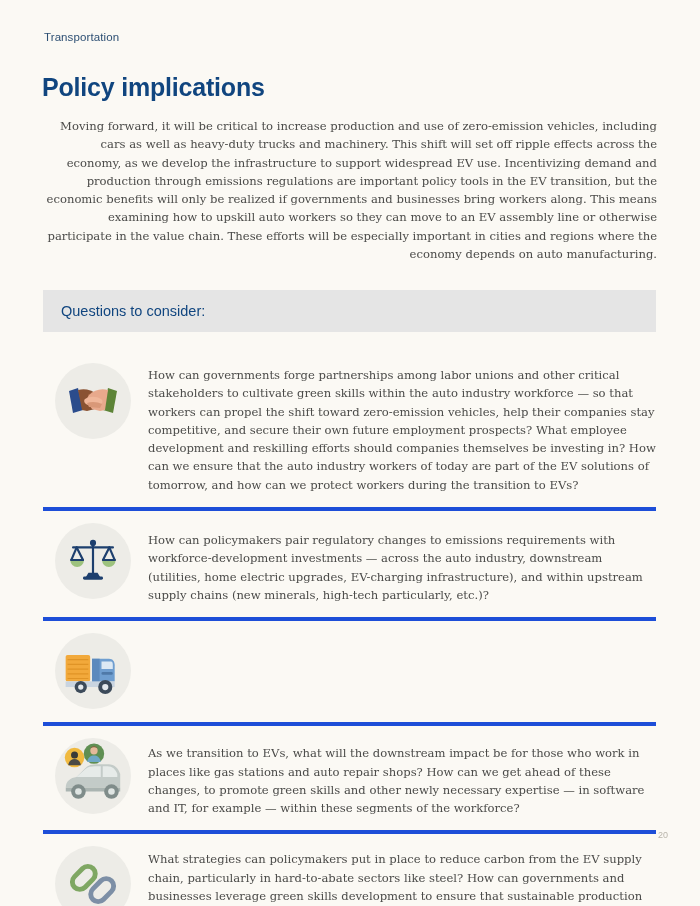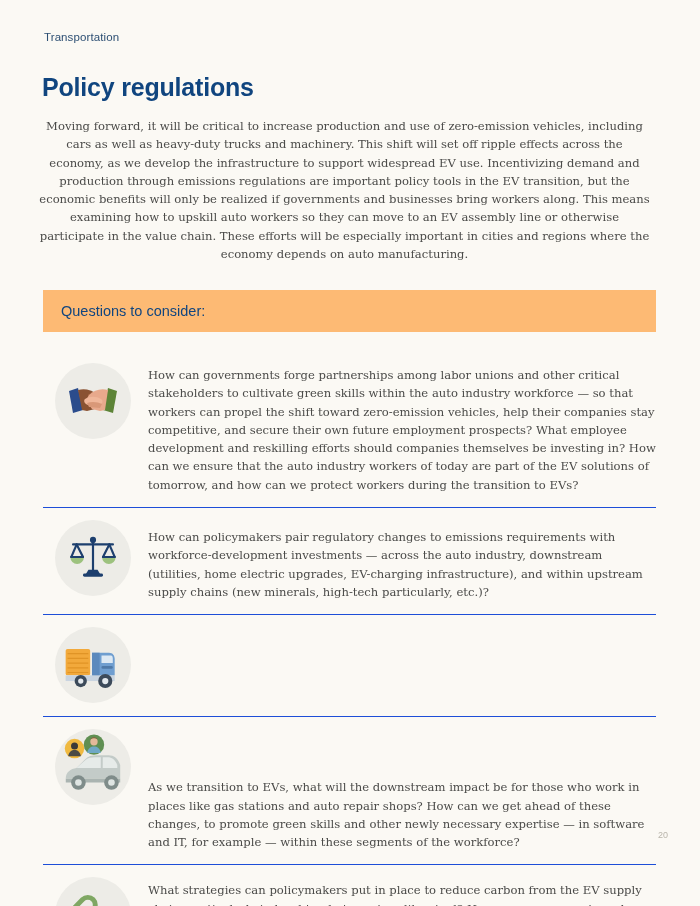--- a/index.html
+++ b/index.html
@@ -42,37 +42,37 @@
     font-family: "Liberation Sans", sans-serif;
     font-size: 25px;
     font-weight: bold;
     color: #10457f;
     letter-spacing: -0.2px;
   }
 
   
   .intro {
     position: absolute;
-    left: 38px;
+    left: 44px;
     top: 117px;
     width: 613px;
     font-size: 11.6px;
     line-height: 18.3px;
     color: #4a4a48;
-    text-align: center;
+    text-align: right;
   }
 
   
   .callout {
     position: absolute;
     left: 43px;
     top: 290px;
     width: 613px;
     height: 42px;
-    background: #fdba74;
+    background: #e5e5e5;
     border-radius: 0;
     display: flex;
     align-items: center;
   }
   .callout-text {
     margin-left: 18px;
     font-family: "Liberation Sans", sans-serif;
     font-size: 14.5px;
     color: #10457f;
   }
@@ -82,21 +82,21 @@
     position: absolute;
     left: 43px;
     top: 353px;
     width: 613px;
   }
 
   .qrow {
     display: flex;
     align-items: flex-start;
     padding: 12px 0 13px 0;
-    border-bottom: 1px solid #1d4ed8;
+    border-bottom: 4px solid #1d4ed8;
   }
   .qrow:last-child { border-bottom: none; }
 
   .qicon {
     flex: 0 0 auto;
     width: 76px;
     height: 76px;
     margin-left: 12px;
     margin-right: 17px;
     border-radius: 50%;
@@ -113,41 +113,41 @@
     font-size: 11.6px;
     line-height: 18.3px;
     color: #4a4a48;
     padding-top: 3px;
   }
 
   
   .qrow.r1 { padding-top: 10px; }
   .qrow.r3 .qtext { padding-top: 16px; }
   .qrow.r2 .qtext { padding-top: 8px; }
-  .qrow.r4 .qtext { padding-top: 6px; margin-top: 43px; }
+  .qrow.r4 .qtext { padding-top: 6px; }
   .qrow.r5 .qtext { padding-top: 4px; }
 
   
   .page-number {
     position: absolute;
     right: 32px;
     bottom: 32px;
     font-family: "Liberation Sans", sans-serif;
     font-size: 9px;
     color: #b9b5ab;
   }
 </style>
 </head>
 <body>
 
 <div class="page">
 
   <div class="eyebrow">Transportation</div>
 
-  <h1 class="page-title">Policy regulations</h1>
+  <h1 class="page-title">Policy implications</h1>
 
   <p class="intro">Moving forward, it will be critical to increase production and use of zero-emission vehicles, including cars as well as heavy-duty trucks and machinery. This shift will set off ripple effects across the economy, as we develop the infrastructure to support widespread EV use. Incentivizing demand and production through emissions regulations are important policy tools in the EV transition, but the economic benefits will only be realized if governments and businesses bring workers along.  This means examining how to upskill auto workers so they can move to an EV assembly line or otherwise participate in the value chain. These efforts will be especially important in cities and regions where the economy depends on auto manufacturing.</p>
 
   <div class="callout">
     <span class="callout-text">Questions to consider:</span>
   </div>
 
   <div class="questions">
 
     <div class="qrow r1">

